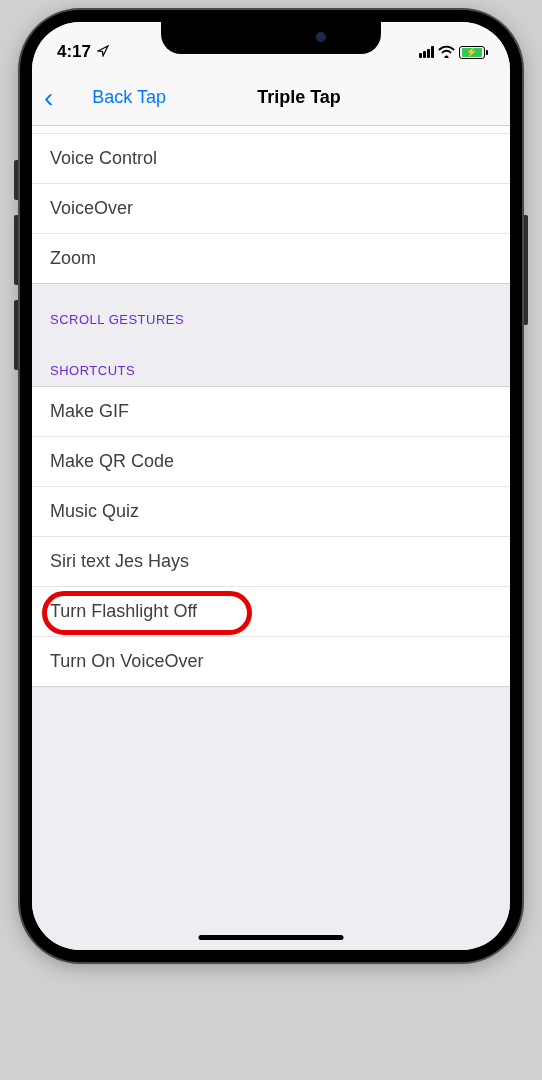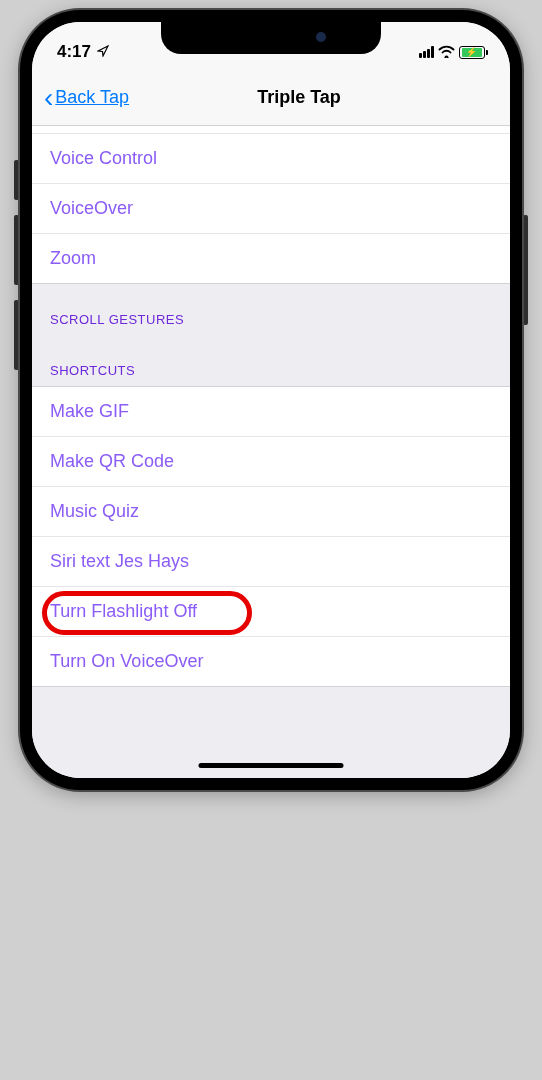--- a/index.html
+++ b/index.html
@@ -12,21 +12,21 @@
       height: 1080px;
       background: #d0d0d0;
       font-family: -apple-system, BlinkMacSystemFont, "Helvetica Neue", Arial, sans-serif;
       position: relative;
     }
     .device-frame {
       position: absolute;
       top: 10px;
       left: 20px;
       width: 502px;
-      height: 780px;
+      height: 952px;
       background: #000;
       border-radius: 60px;
       padding: 12px;
       box-shadow: 0 0 0 2px #4a4a4a, 0 4px 20px rgba(0,0,0,0.3);
     }
     .side-button-left-1 {
       position: absolute;
       left: 14px;
       top: 160px;
       width: 5px;
@@ -184,21 +184,21 @@
       align-items: center;
       color: #007aff;
       font-size: 18px;
       gap: 2px;
     }
     .chevron-back {
       font-size: 28px;
       line-height: 1;
     }
     .back-label {
-      text-decoration: underline;
+      margin-left: 37px;
     }
     .nav-title {
       position: absolute;
       left: 50%;
       transform: translateX(-50%);
       font-size: 18px;
       font-weight: 600;
       margin-left: 28px;
     }
     .content {
@@ -222,21 +222,21 @@
       text-transform: uppercase;
     }
     .section {
       background: #fff;
       border-top: 1px solid #d1d1d6;
       border-bottom: 1px solid #d1d1d6;
     }
     .row {
       padding: 14px 18px;
       font-size: 18px;
-      color: #8b5cf6;
+      color: #404040;
       border-bottom: 1px solid #e5e5ea;
       position: relative;
     }
     .row:last-child {
       border-bottom: none;
     }
     .highlight-circle {
       position: absolute;
       left: 10px;
       top: 4px;

